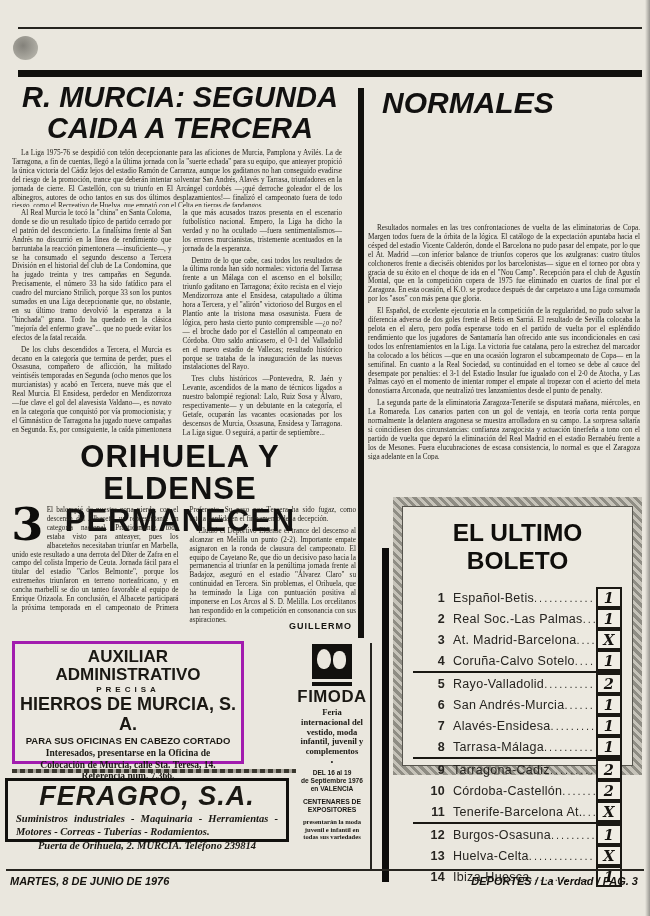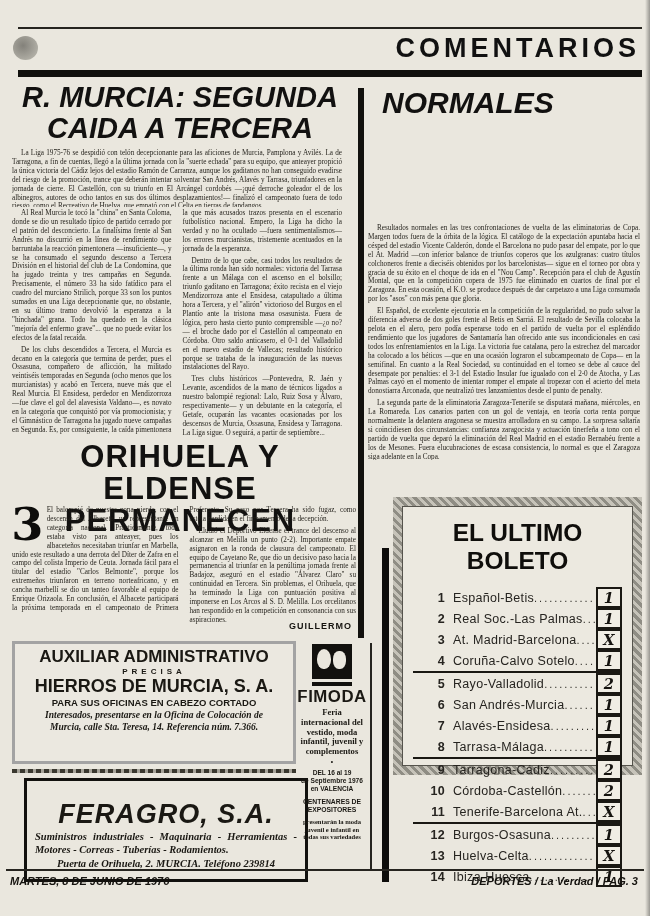--- a/index.html
+++ b/index.html
@@ -47,31 +47,31 @@
     column-count:2;column-gap:11px;}
   .copa-body{position:absolute;left:368px;top:224px;width:272px;height:236px;overflow:hidden;}
   .orihuela-cols{position:absolute;left:12px;top:506px;width:344px;height:129px;overflow:hidden;
     column-count:2;column-gap:11px;}
   .dropcap{float:left;font-family:"DejaVu Serif",serif;font-weight:bold;
     font-size:44px;line-height:36px;margin:1px 4px 0 0;color:#0d0c0a;transform:scaleX(1.05);}
   .byline{position:absolute;left:240px;top:621px;width:112px;text-align:right;
     font-family:"Liberation Sans",sans-serif;font-weight:bold;font-size:9px;letter-spacing:1px;color:#15130f;}
 
   
-  .ad-aux{position:absolute;left:12px;top:641px;width:284px;height:123px;border:3px solid #a3a3a3;
+  .ad-aux{position:absolute;left:12px;top:641px;width:232px;height:123px;border:3px solid #a21caf;
     box-sizing:border-box;text-align:center;padding-top:4px;background:rgba(255,255,255,0.08);}
   .ad-aux .t1{font-family:"Liberation Sans",sans-serif;font-weight:bold;font-size:17px;line-height:18px;}
   .ad-aux .t2{font-family:"Liberation Sans",sans-serif;font-weight:bold;font-size:8px;letter-spacing:4px;margin-top:1px;}
   .ad-aux .t3{font-family:"Liberation Sans",sans-serif;font-weight:bold;font-size:18px;line-height:20px;}
   .ad-aux .t4{font-family:"Liberation Sans",sans-serif;font-weight:bold;font-size:9.5px;margin-top:1px;}
-  .ad-aux .t5{font-style:italic;font-weight:bold;font-size:9.5px;line-height:11.5px;padding:2px 14px 0 14px;}
+  .ad-aux .t5{font-weight:bold;font-size:9.5px;line-height:11.5px;padding:2px 14px 0 14px;}
   .ad-sep{position:absolute;left:12px;top:769px;width:284px;height:4px;
     background:repeating-linear-gradient(90deg,#3a382f 0 5px,#a7a49a 5px 8px);}
-  .ad-feragro{position:absolute;left:24px;top:778px;width:284px;height:104px;border:3px solid #12110e;
-    box-sizing:border-box;text-align:center;padding-top:19px;}
+  .ad-feragro{position:absolute;left:5px;top:778px;width:284px;height:64px;border:3px solid #12110e;
+    box-sizing:border-box;text-align:center;padding-top:1px;}
   .ad-feragro .t1{font-family:"Liberation Sans",sans-serif;font-style:italic;font-weight:bold;
     font-size:27px;line-height:29px;letter-spacing:1px;}
   .ad-feragro .t2{font-style:italic;font-weight:bold;font-size:10.5px;line-height:13px;padding:1px 8px 0 8px;text-align:justify;}
   .ad-feragro .t3{font-style:italic;font-weight:bold;font-size:10.5px;line-height:13px;margin-top:1px;}
 
   
   .ad-fimoda{position:absolute;left:299px;top:644px;width:66px;height:226px;text-align:center;}
   .fimoda-logo{width:40px;height:42px;margin:0 auto 2px auto;background:#12110e;position:relative;overflow:hidden;}
   .fimoda-logo .f1{position:absolute;left:5px;top:5px;width:14px;height:20px;background:#eae7de;border-radius:50% 50% 45% 45%;}
   .fimoda-logo .f2{position:absolute;left:21px;top:7px;width:13px;height:18px;background:#eae7de;border-radius:45%;}
@@ -108,21 +108,20 @@
   .footer-right{position:absolute;right:12px;top:875px;font-family:Liberation Sans, sans-serif;
     font-style:italic;font-weight:bold;font-size:11px;color:#15130f;}
 </style>
 </head>
 <body>
 
 <div class="page">
 
   <div class="rule-top"></div>
   <div class="corner-dot"></div>
-  <div class="masthead">COMENTARIOS</div>
   <div class="rule-thick"></div>
 
   <div class="vdiv-main"></div>
   <div class="vdiv-thin"></div>
   <div class="vbar-boleto"></div>
 
   <div class="murcia-hl">
     <div>R. MURCIA: SEGUNDA</div>
     <div>CAIDA A TERCERA</div>
   </div>

